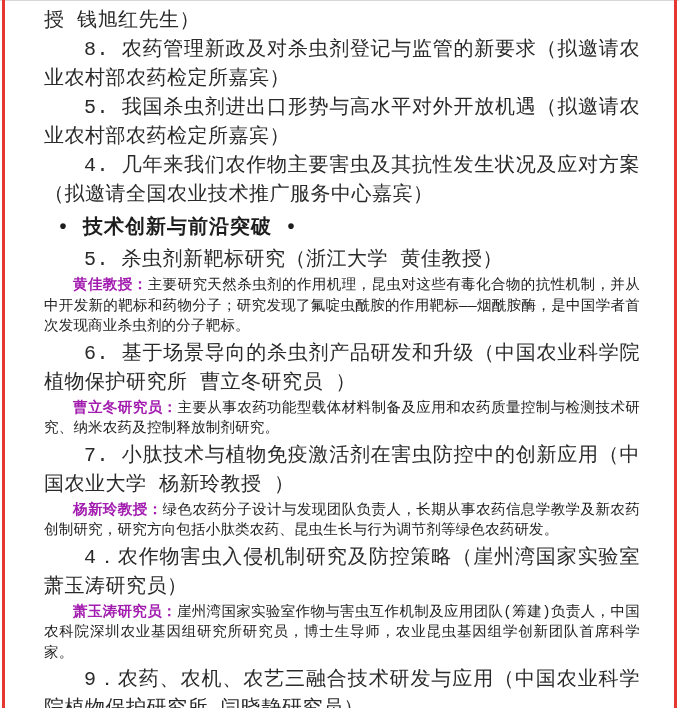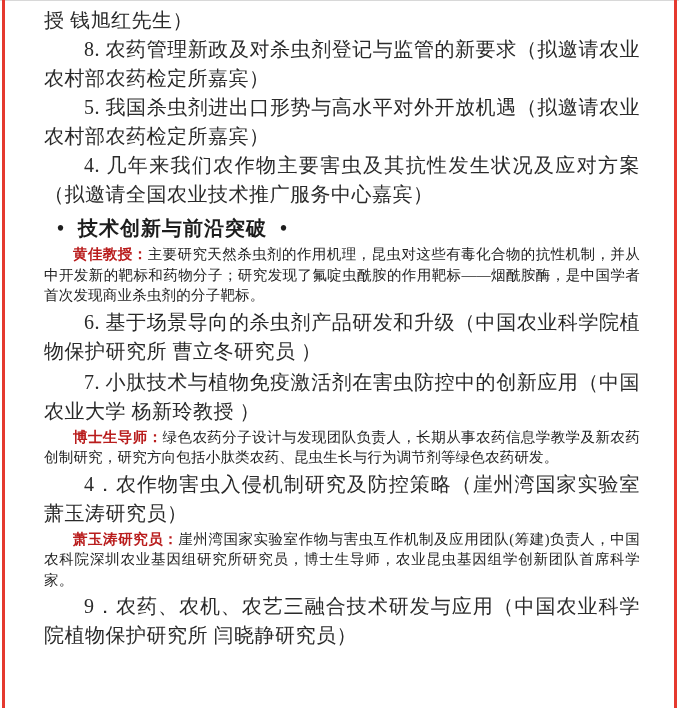--- a/index.html
+++ b/index.html
@@ -2,21 +2,21 @@
 <html><head>
 <meta charset="utf-8">
 <style>
   html, body { margin: 0; padding: 0; background: #ffffff; }
   .page {
     position: relative;
     width: 679px;
     height: 708px;
     background: #ffffff;
     overflow: hidden;
-    font-family: Liberation Serif, serif;
+    font-family: Liberation Mono, monospace;
     color: #2a2a2a;
   }
   .border-v {
     position: absolute;
     top: 0;
     bottom: 0;
     width: 3px;
     background: #e5392f;
     z-index: 5;
   }
@@ -58,21 +58,21 @@
   }
   .bio {
     font-size: 14.5px;
     line-height: 20.5px;
     margin: 1px 0 0 0;
     text-indent: 2em;
     text-align: justify;
     letter-spacing: 0.2px;
     color: #222222;
   }
-  .bio .bio-name { font-weight: bold; color: #b91c1c; }
+  .bio .bio-name { font-weight: bold; color: #a21caf; }
 </style>
 </head>
 <body>
 
 <div class="page">
   <div class="border-top"></div>
   <div class="border-v border-left"></div>
   <div class="border-v border-right"></div>
 
   <div class="content">
@@ -82,26 +82,28 @@
     <p class="agenda-item">8. 农药管理新政及对杀虫剂登记与监管的新要求（拟邀请农业农村部农药检定所嘉宾）</p>
 
     <p class="agenda-item">5. 我国杀虫剂进出口形势与高水平对外开放机遇（拟邀请农业农村部农药检定所嘉宾）</p>
 
     <p class="agenda-item">4. 几年来我们农作物主要害虫及其抗性发生状况及应对方案（拟邀请全国农业技术推广服务中心嘉宾）</p>
 
     <h2 class="section-heading">
       <span class="bullet">•</span><span>技术创新与前沿突破</span><span class="bullet">•</span>
     </h2>
 
+    <p class="session-title">5. 杀虫剂新靶标研究（浙江大学 黄佳教授）</p>
     <p class="bio"><span class="bio-name">黄佳教授：</span><span>主要研究天然杀虫剂的作用机理，昆虫对这些有毒化合物的抗性机制，并从中开发新的靶标和药物分子；研究发现了氟啶虫酰胺的作用靶标——烟酰胺酶，是中国学者首次发现商业杀虫剂的分子靶标。</span></p>
 
     <p class="session-title">6. 基于场景导向的杀虫剂产品研发和升级（中国农业科学院植物保护研究所 曹立冬研究员 ）</p>
+    <p class="bio"><span class="bio-name">曹立冬研究员：</span><span>主要从事农药功能型载体材料制备及应用和农药质量控制与检测技术研究、纳米农药及控制释放制剂研究。</span></p>
 
     <p class="session-title">7. 小肽技术与植物免疫激活剂在害虫防控中的创新应用（中国农业大学 杨新玲教授 ）</p>
-    <p class="bio"><span class="bio-name">博士生导师：</span><span>绿色农药分子设计与发现团队负责人，长期从事农药信息学教学及新农药创制研究，研究方向包括小肽类农药、昆虫生长与行为调节剂等绿色农药研发。</span></p>
+    <p class="bio"><span class="bio-name">杨新玲教授：</span><span>绿色农药分子设计与发现团队负责人，长期从事农药信息学教学及新农药创制研究，研究方向包括小肽类农药、昆虫生长与行为调节剂等绿色农药研发。</span></p>
 
     <p class="session-title">4．农作物害虫入侵机制研究及防控策略（崖州湾国家实验室 萧玉涛研究员）</p>
     <p class="bio"><span class="bio-name">萧玉涛研究员：</span><span>崖州湾国家实验室作物与害虫互作机制及应用团队(筹建)负责人，中国农科院深圳农业基因组研究所研究员，博士生导师，农业昆虫基因组学创新团队首席科学家。</span></p>
 
     <p class="session-title">9．农药、农机、农艺三融合技术研发与应用（中国农业科学院植物保护研究所 闫晓静研究员）</p>
 
   </div>
 </div>
 
 </body></html>

